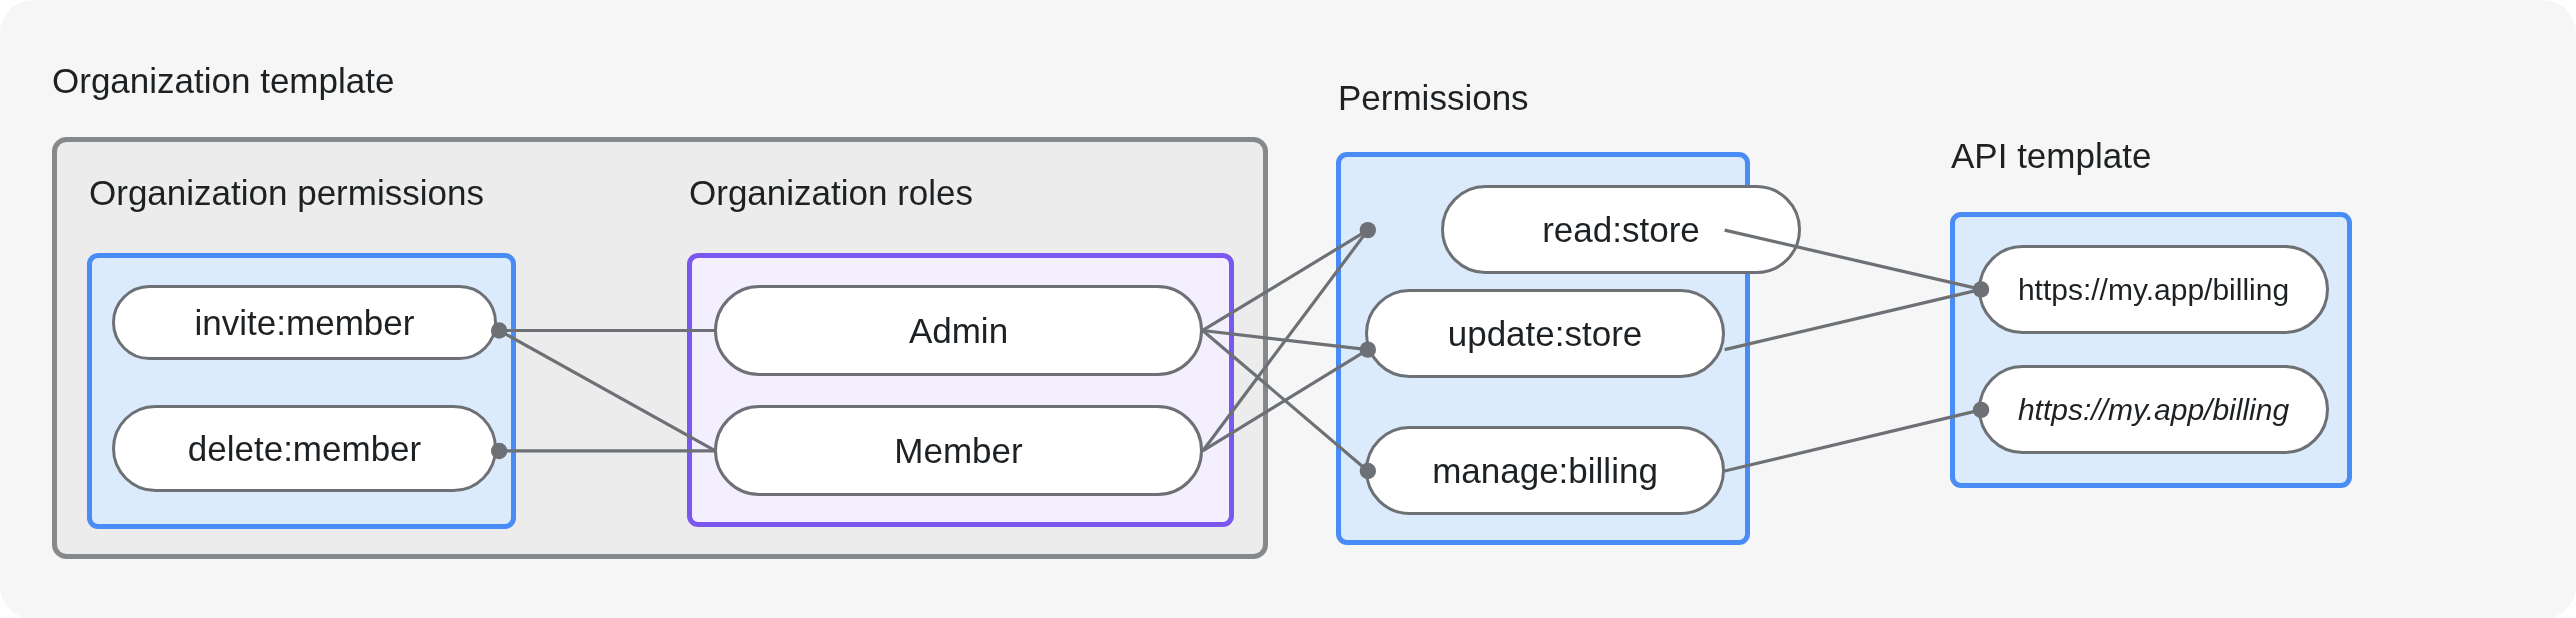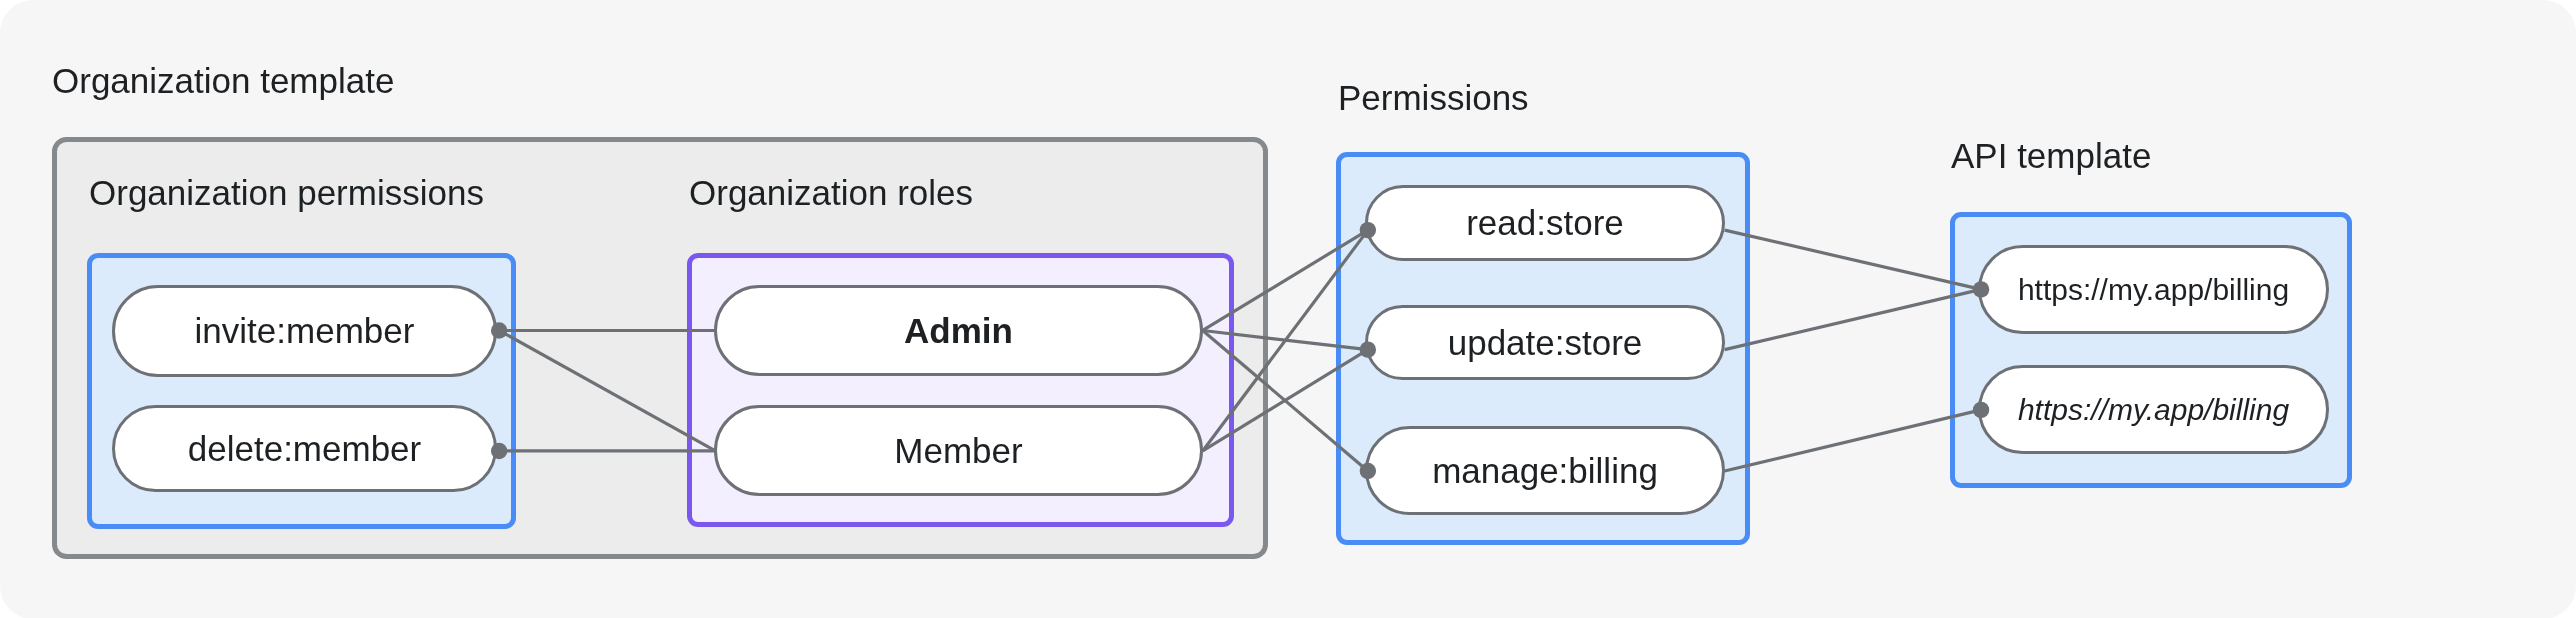--- a/index.html
+++ b/index.html
@@ -50,26 +50,26 @@
   .box-org-roles{left:687px;top:253px;width:547px;height:274px;}
   .box-permissions{left:1336px;top:152px;width:414px;height:393px;}
   .box-api{left:1950px;top:212px;width:402px;height:276px;}
   
   .lbl-template{left:52px;top:60px;}
   .lbl-org-permissions{left:89px;top:172px;}
   .lbl-org-roles{left:689px;top:172px;}
   .lbl-permissions{left:1338px;top:77px;}
   .lbl-api{left:1951px;top:135px;}
   
-  .pill-invite{left:112px;top:285px;width:385px;height:92px;}
+  .pill-invite{left:112px;top:285px;width:385px;height:75px;}
   .pill-delete{left:112px;top:405px;width:385px;height:87px;}
-  .pill-admin{left:714px;top:285px;width:489px;height:91px;font-weight:bold;}
+  .pill-admin{left:714px;top:285px;width:489px;height:91px;}
   .pill-member{left:714px;top:405px;width:489px;height:91px;}
-  .pill-read{left:1365px;top:185px;width:360px;height:76px;}
-  .pill-update{left:1365px;top:305px;width:360px;height:75px;}
+  .pill-read{left:1441px;top:185px;width:360px;height:89px;}
+  .pill-update{left:1365px;top:289px;width:360px;height:89px;}
   .pill-manage{left:1365px;top:426px;width:360px;height:89px;}
   .pill-members{left:1978px;top:245px;width:351px;height:89px;}
   .pill-billing{left:1978px;top:365px;width:351px;height:89px;font-style:italic;}
   
   svg.edges{position:absolute;left:0;top:0;pointer-events:none;}
   .edge{stroke:var(--connector,#6d7175);stroke-width:3.5;fill:none;}
   .dot{fill:var(--connector,#6d7175);stroke:none;}
 </style>
 </head>
 <body>

